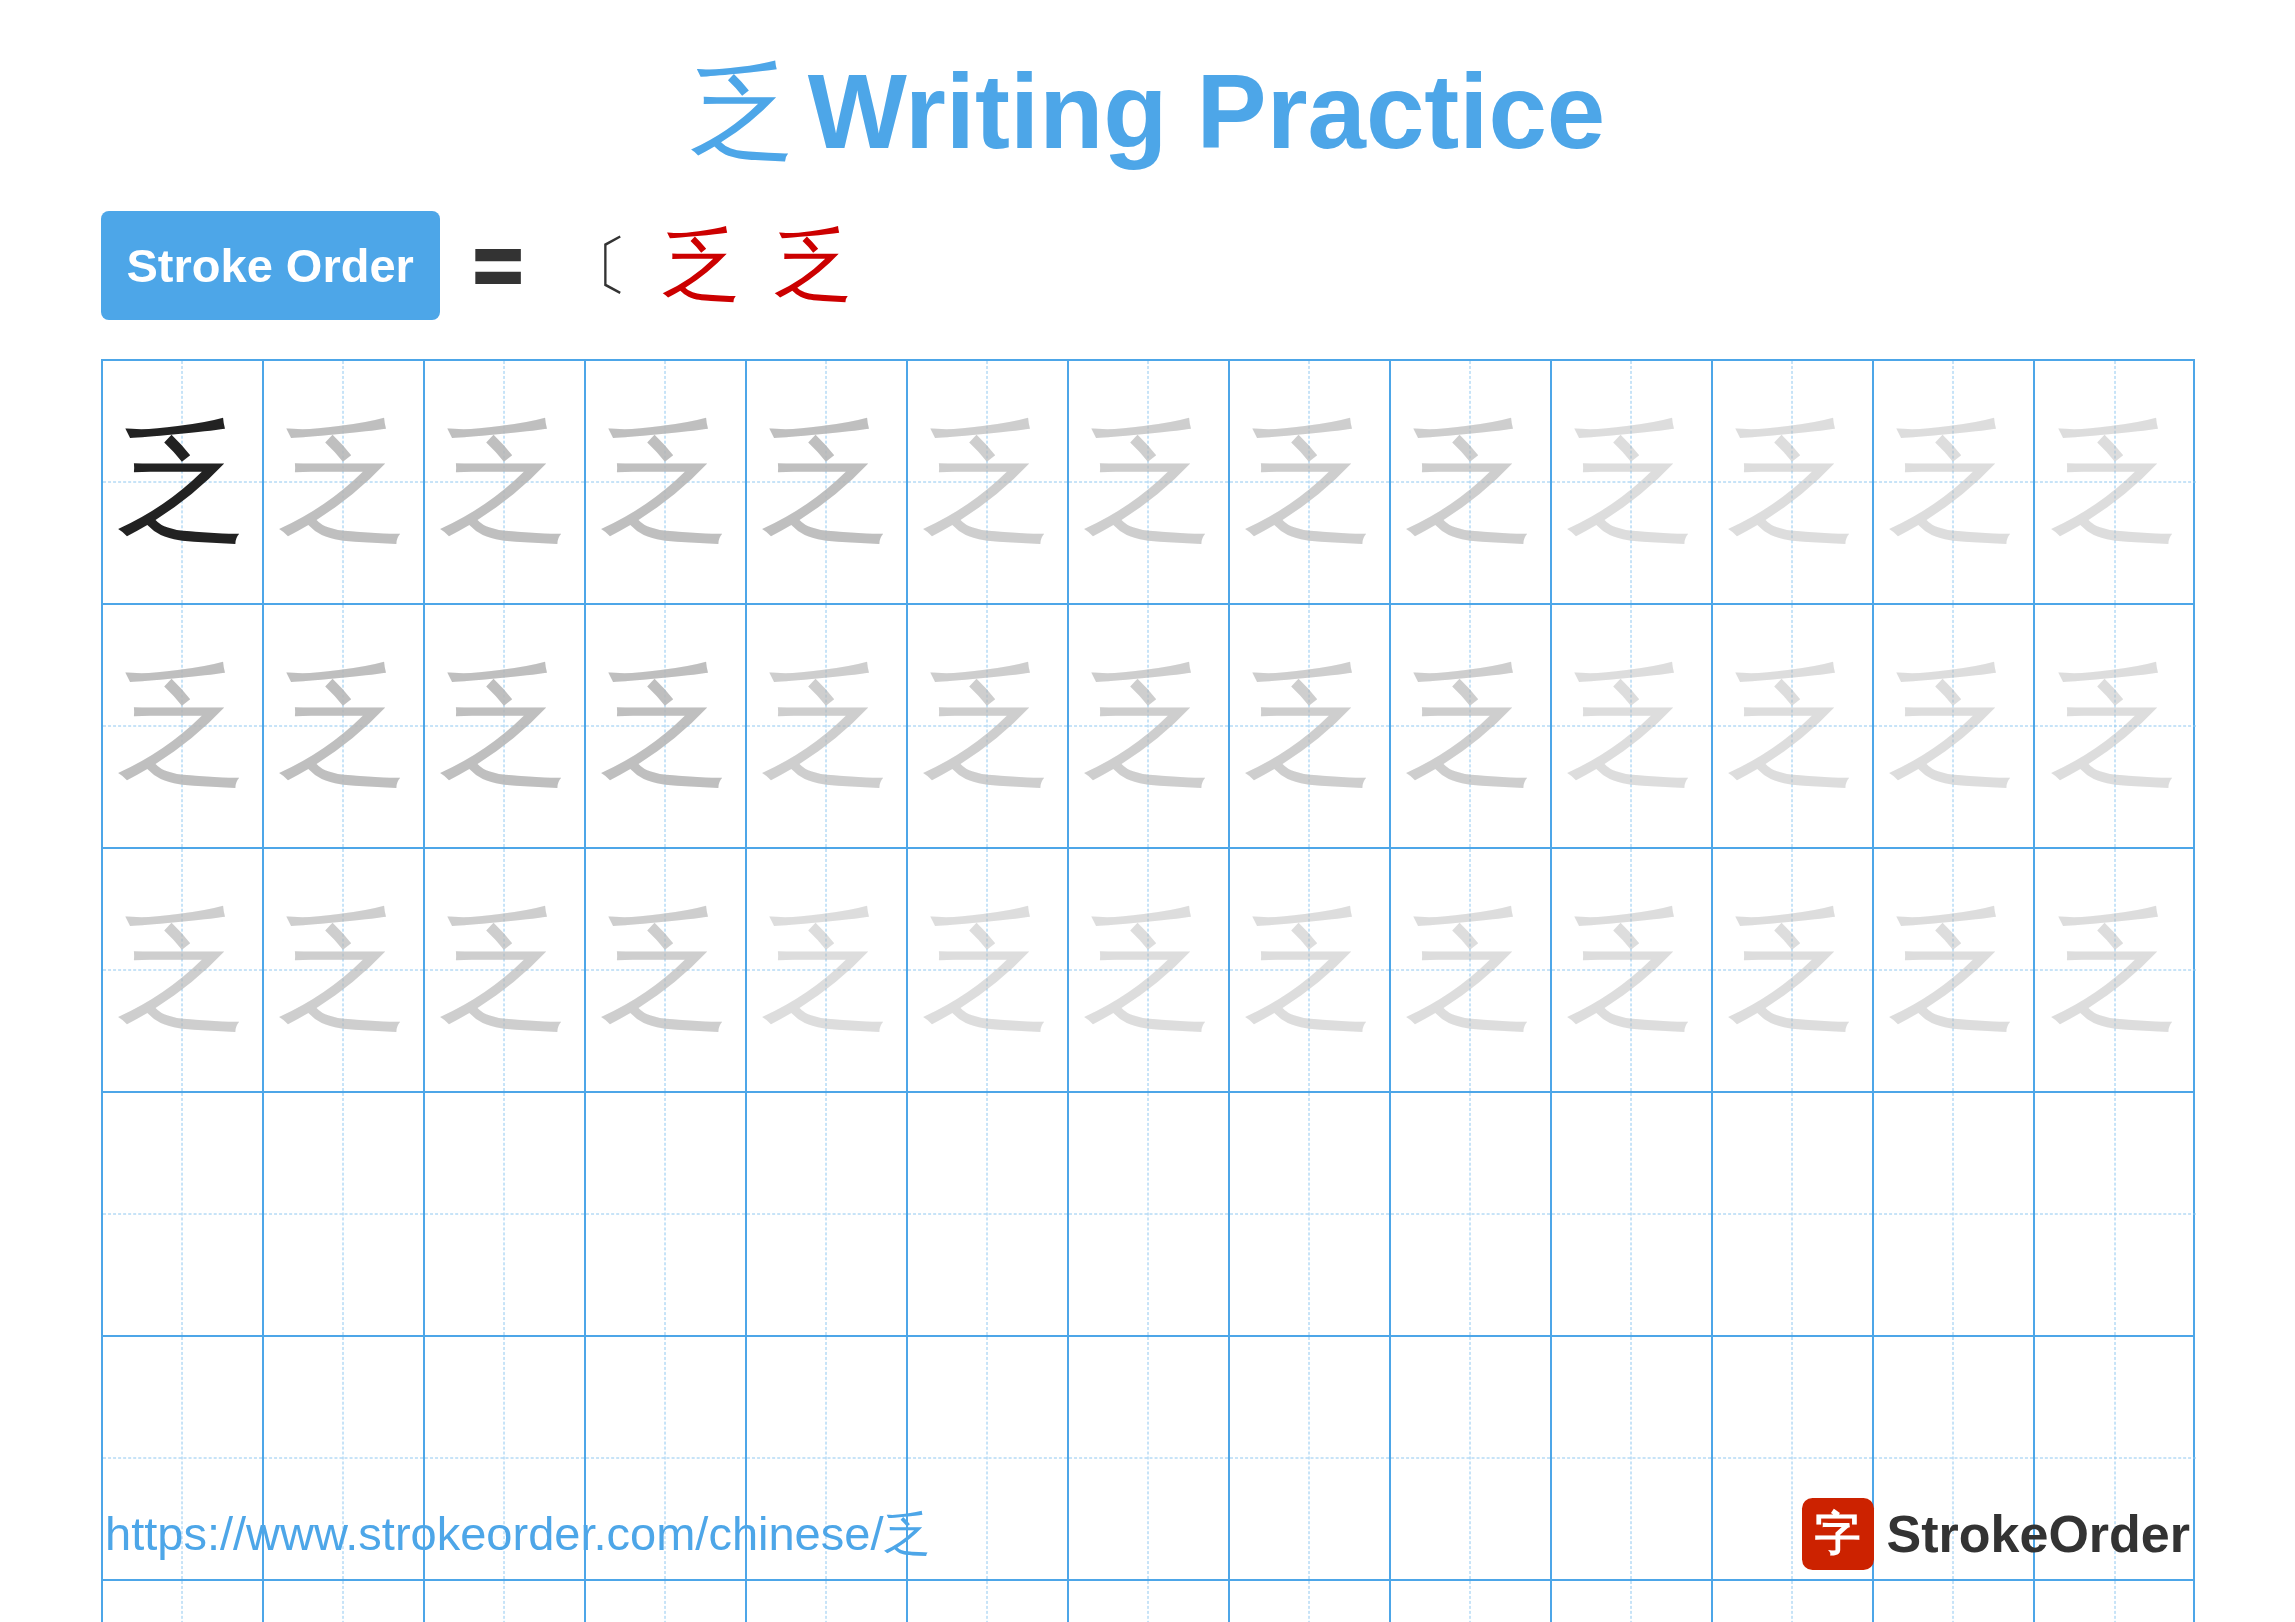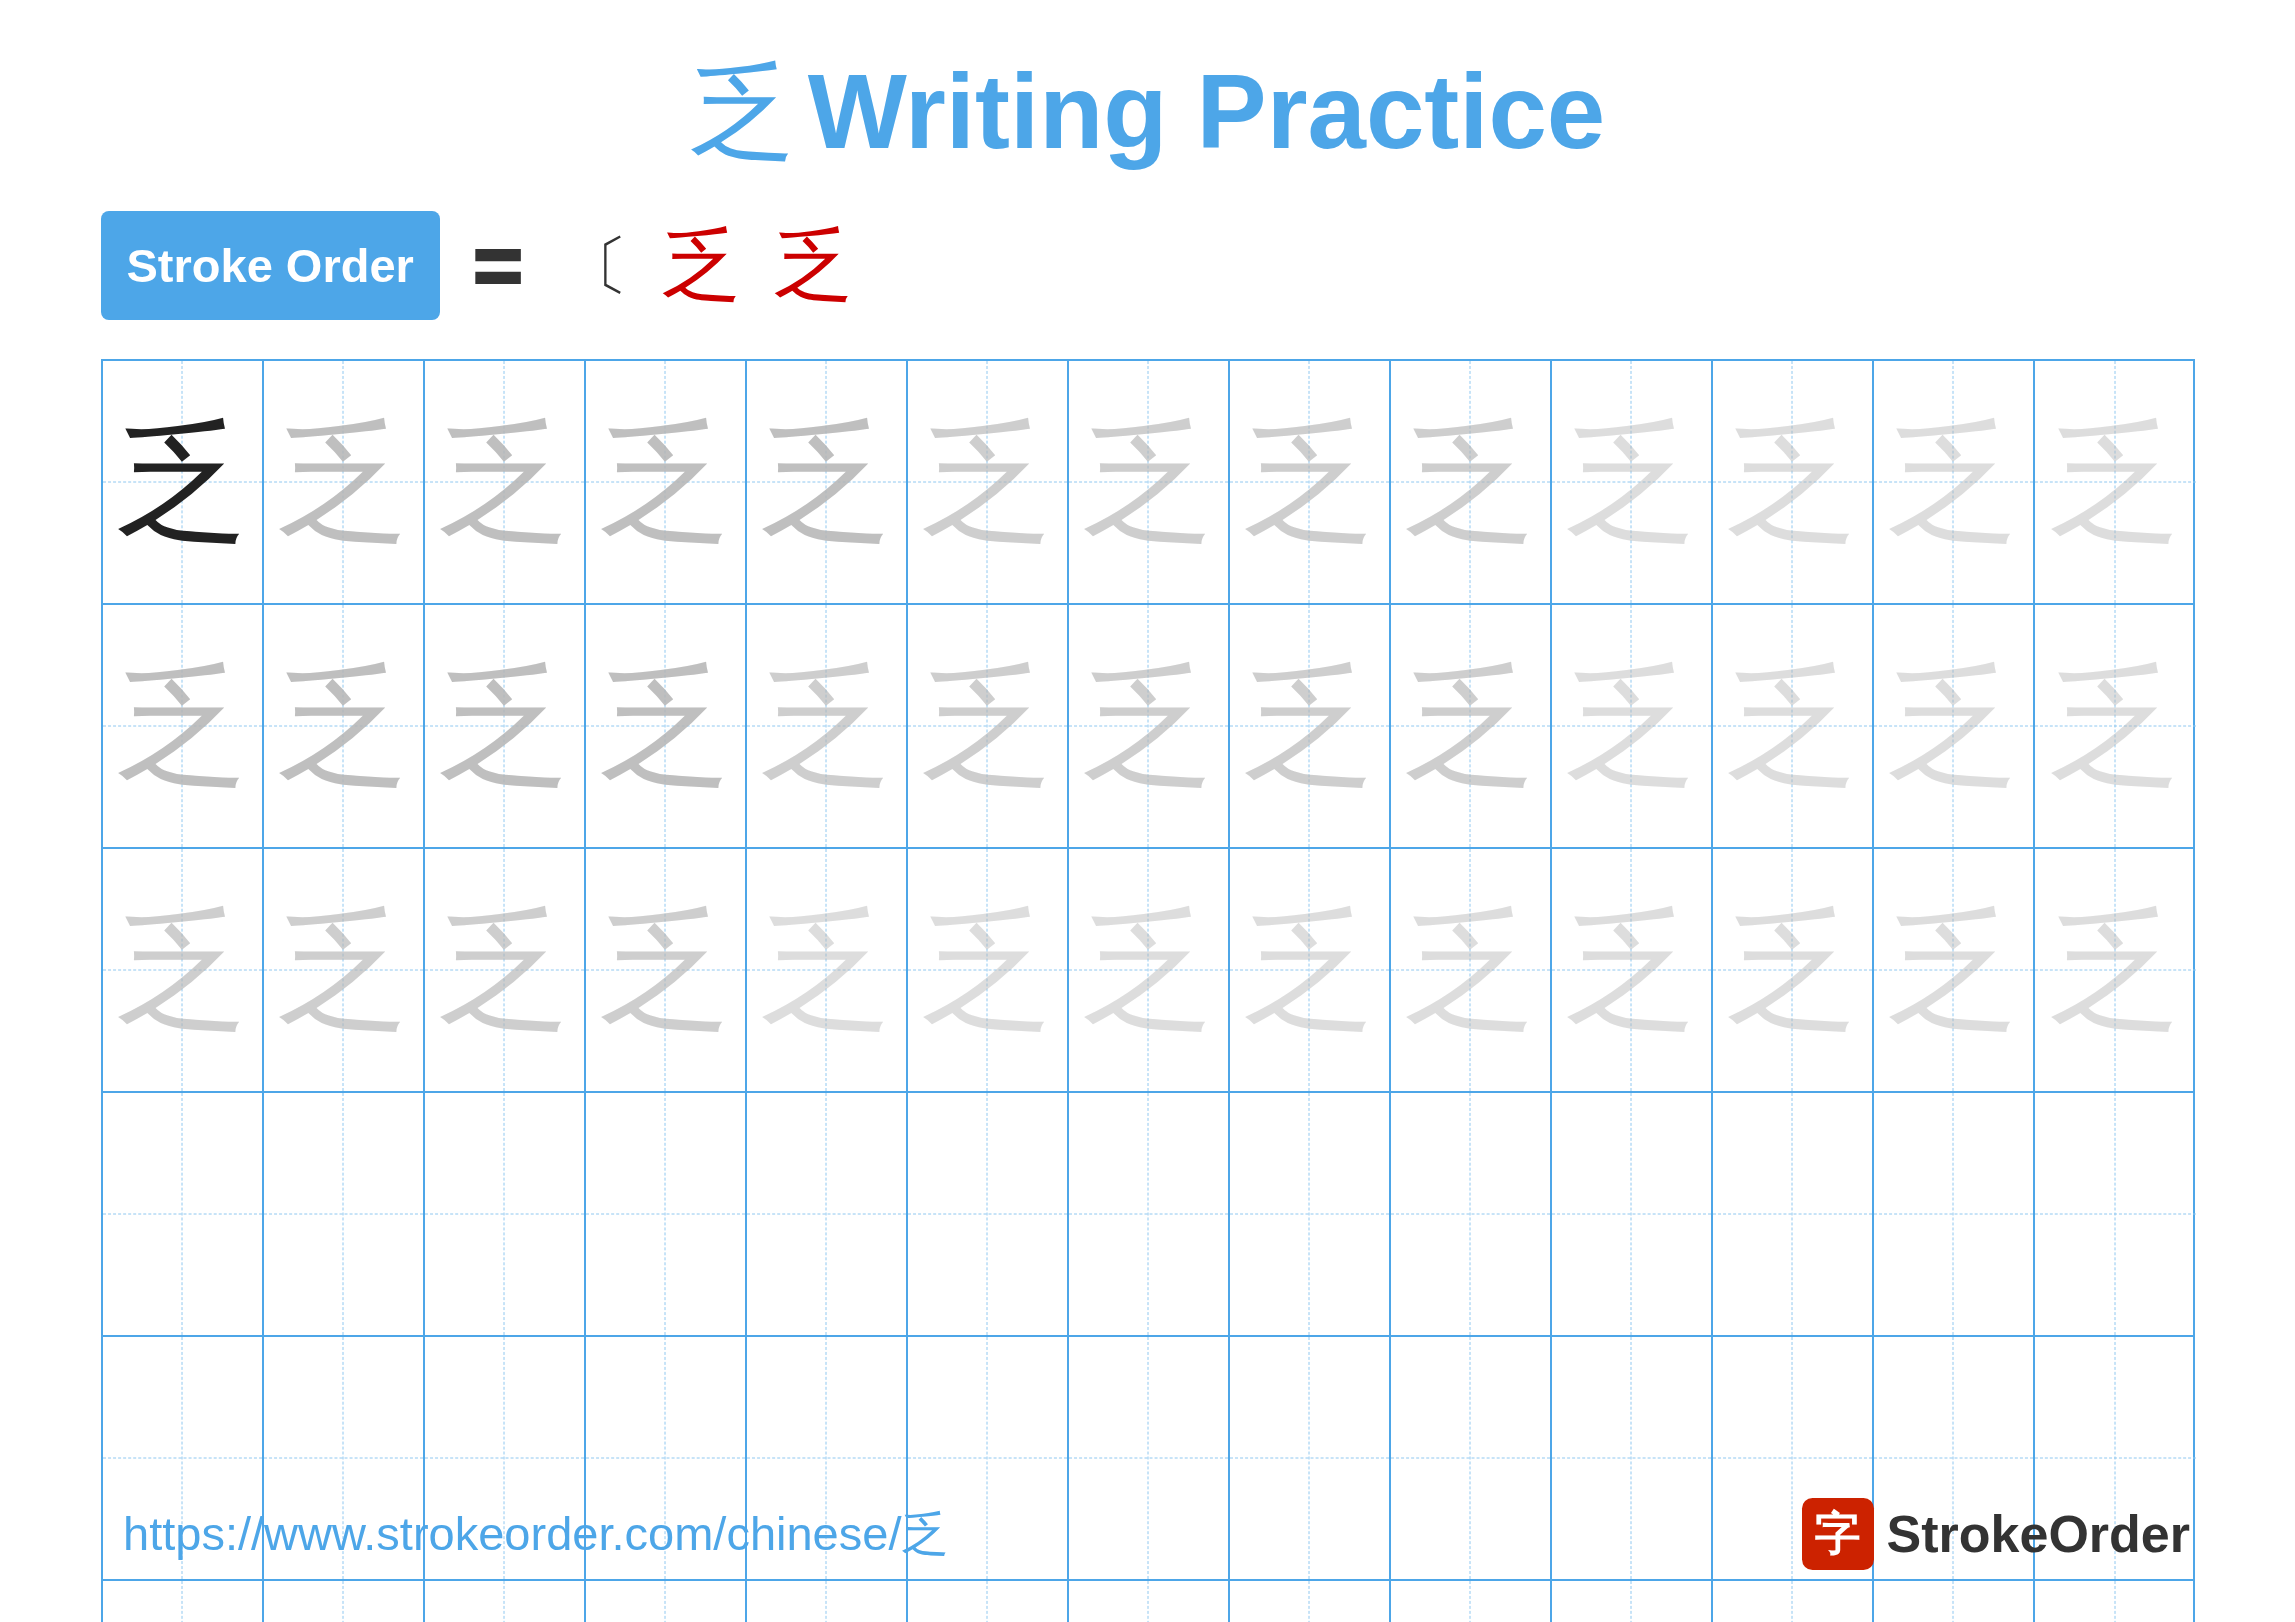--- a/index.html
+++ b/index.html
@@ -145,21 +145,21 @@
       color: rgba(180,180,180,0.65);
     }
     .cell-char.gray3 {
       color: rgba(180,180,180,0.45);
     }
 
     
     .footer {
       position: absolute;
       bottom: 52px;
-      left: 123px;
+      left: 105px;
       right: 105px;
       display: flex;
       justify-content: space-between;
       align-items: center;
       margin-top: 42px;
     }
     .footer-url {
       font-size: 47px;
       color: #4da6e8;
       text-decoration: none;

